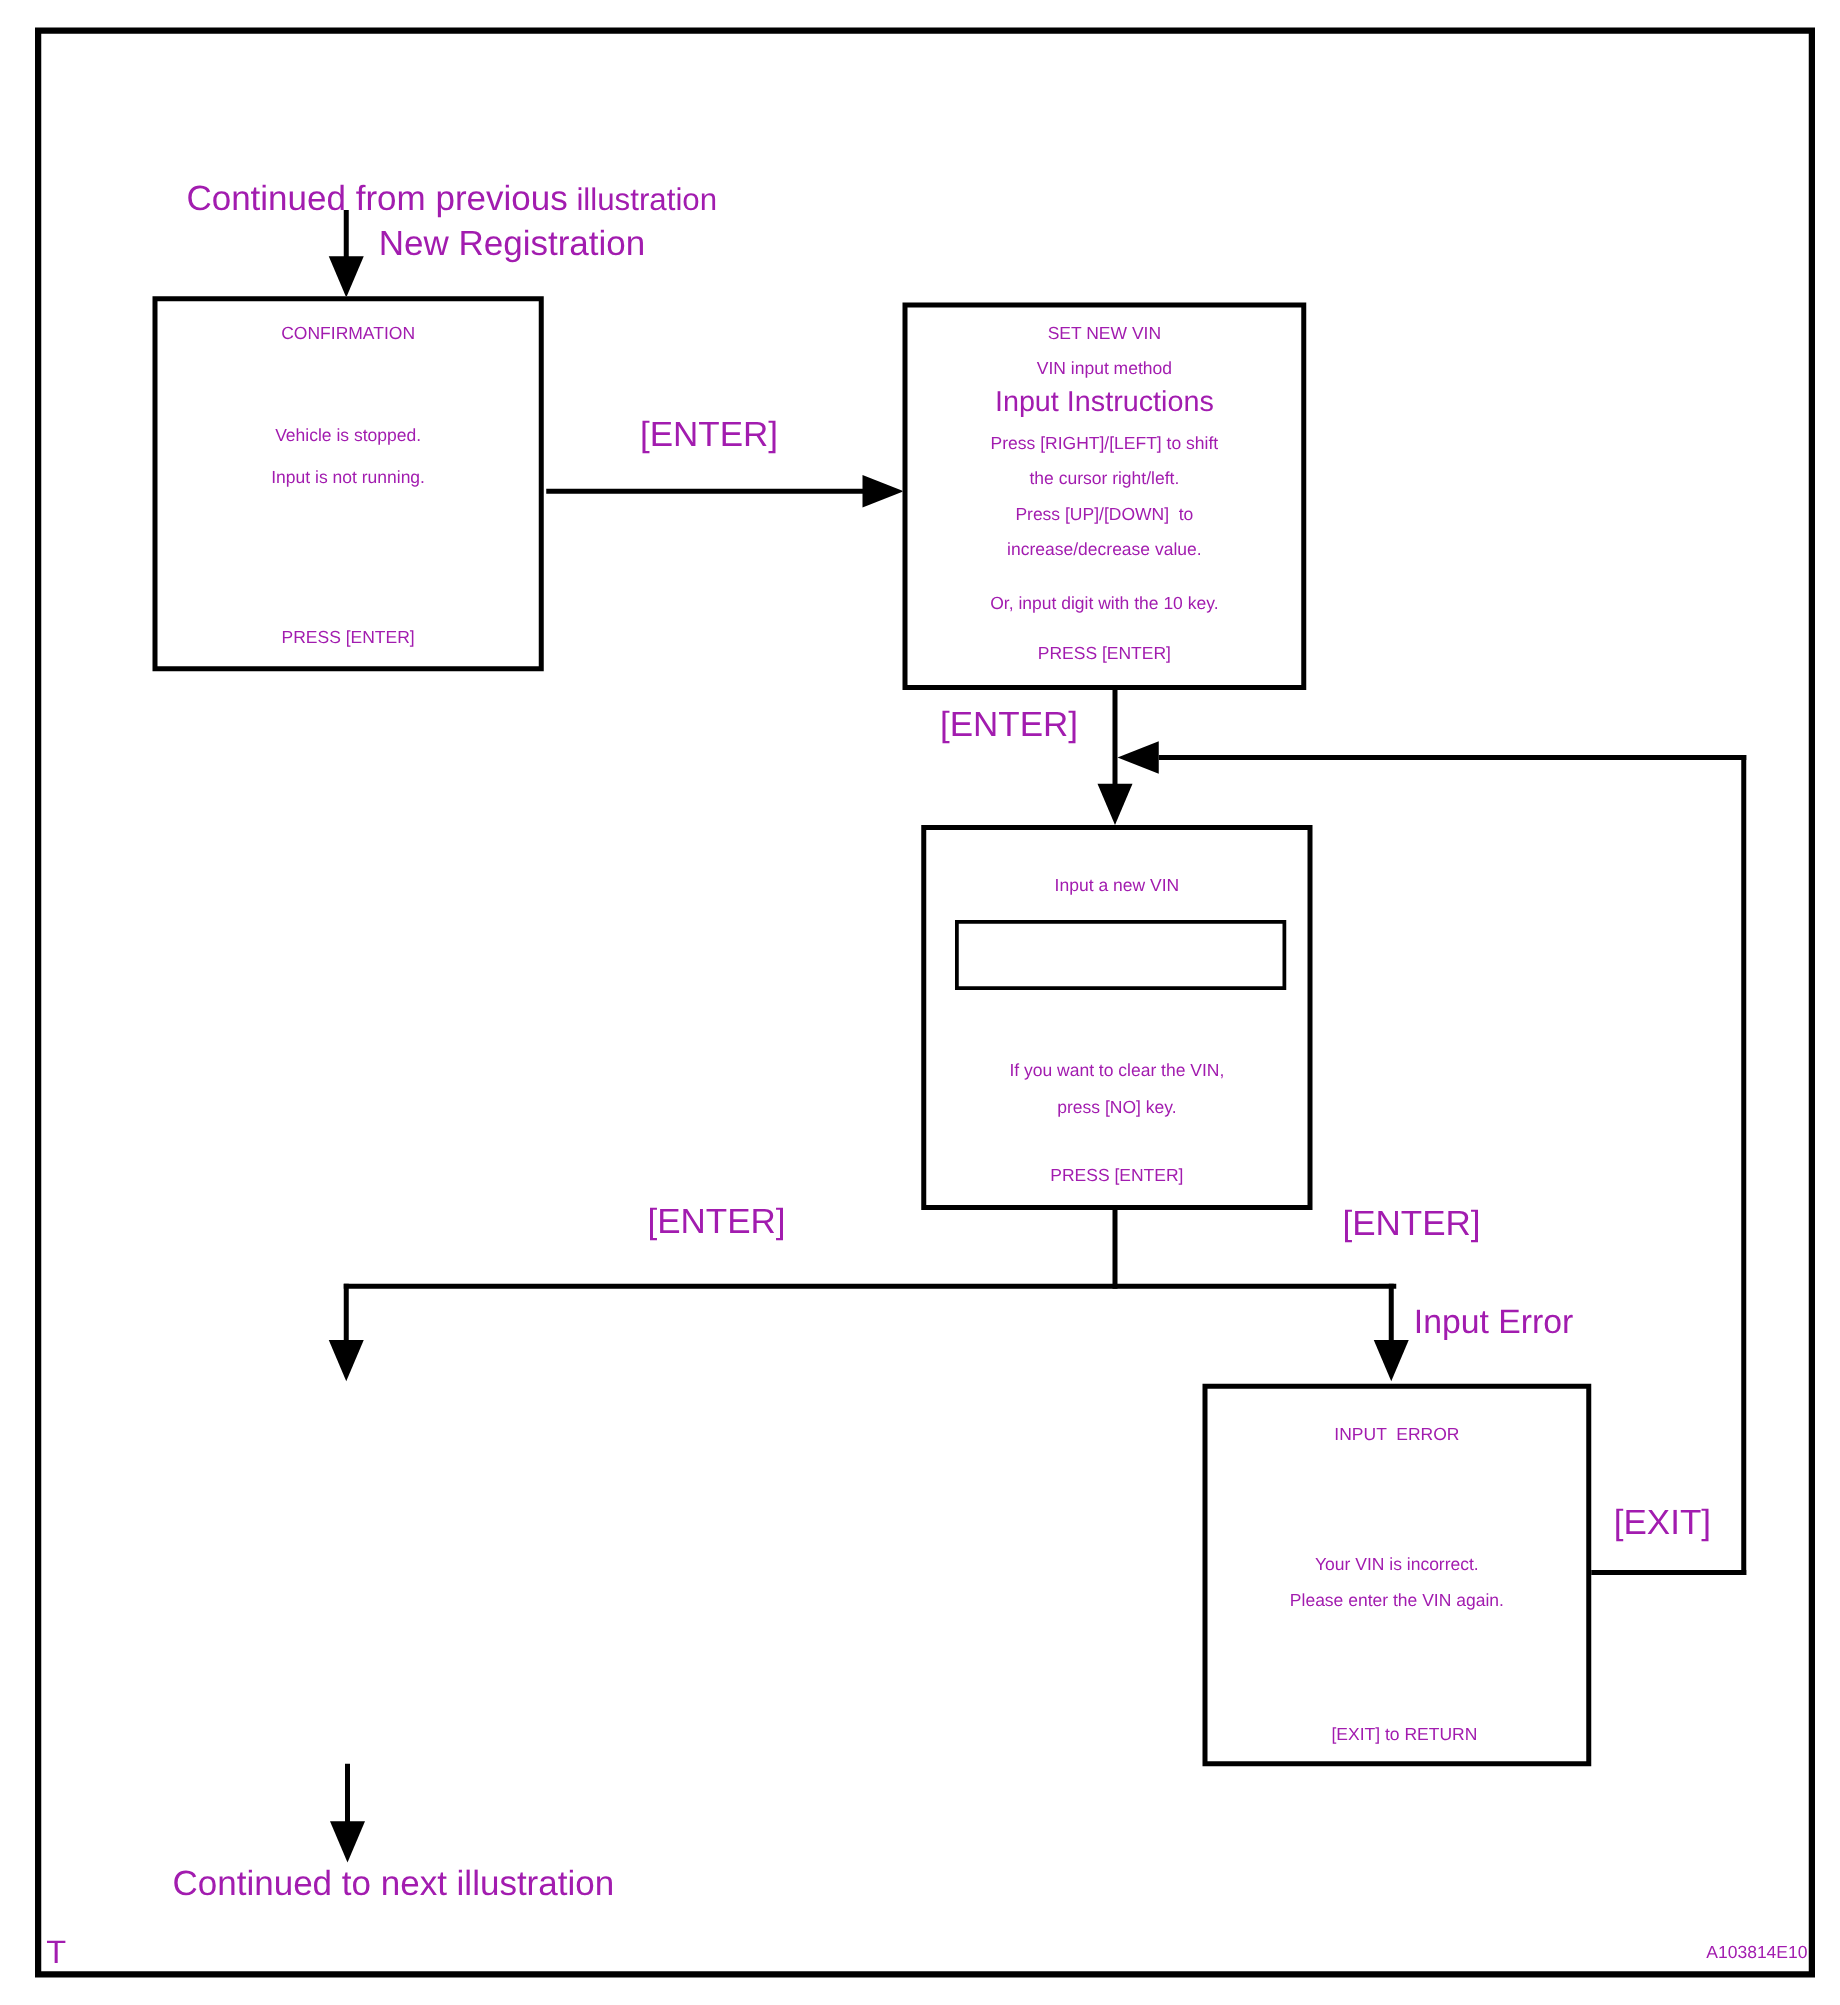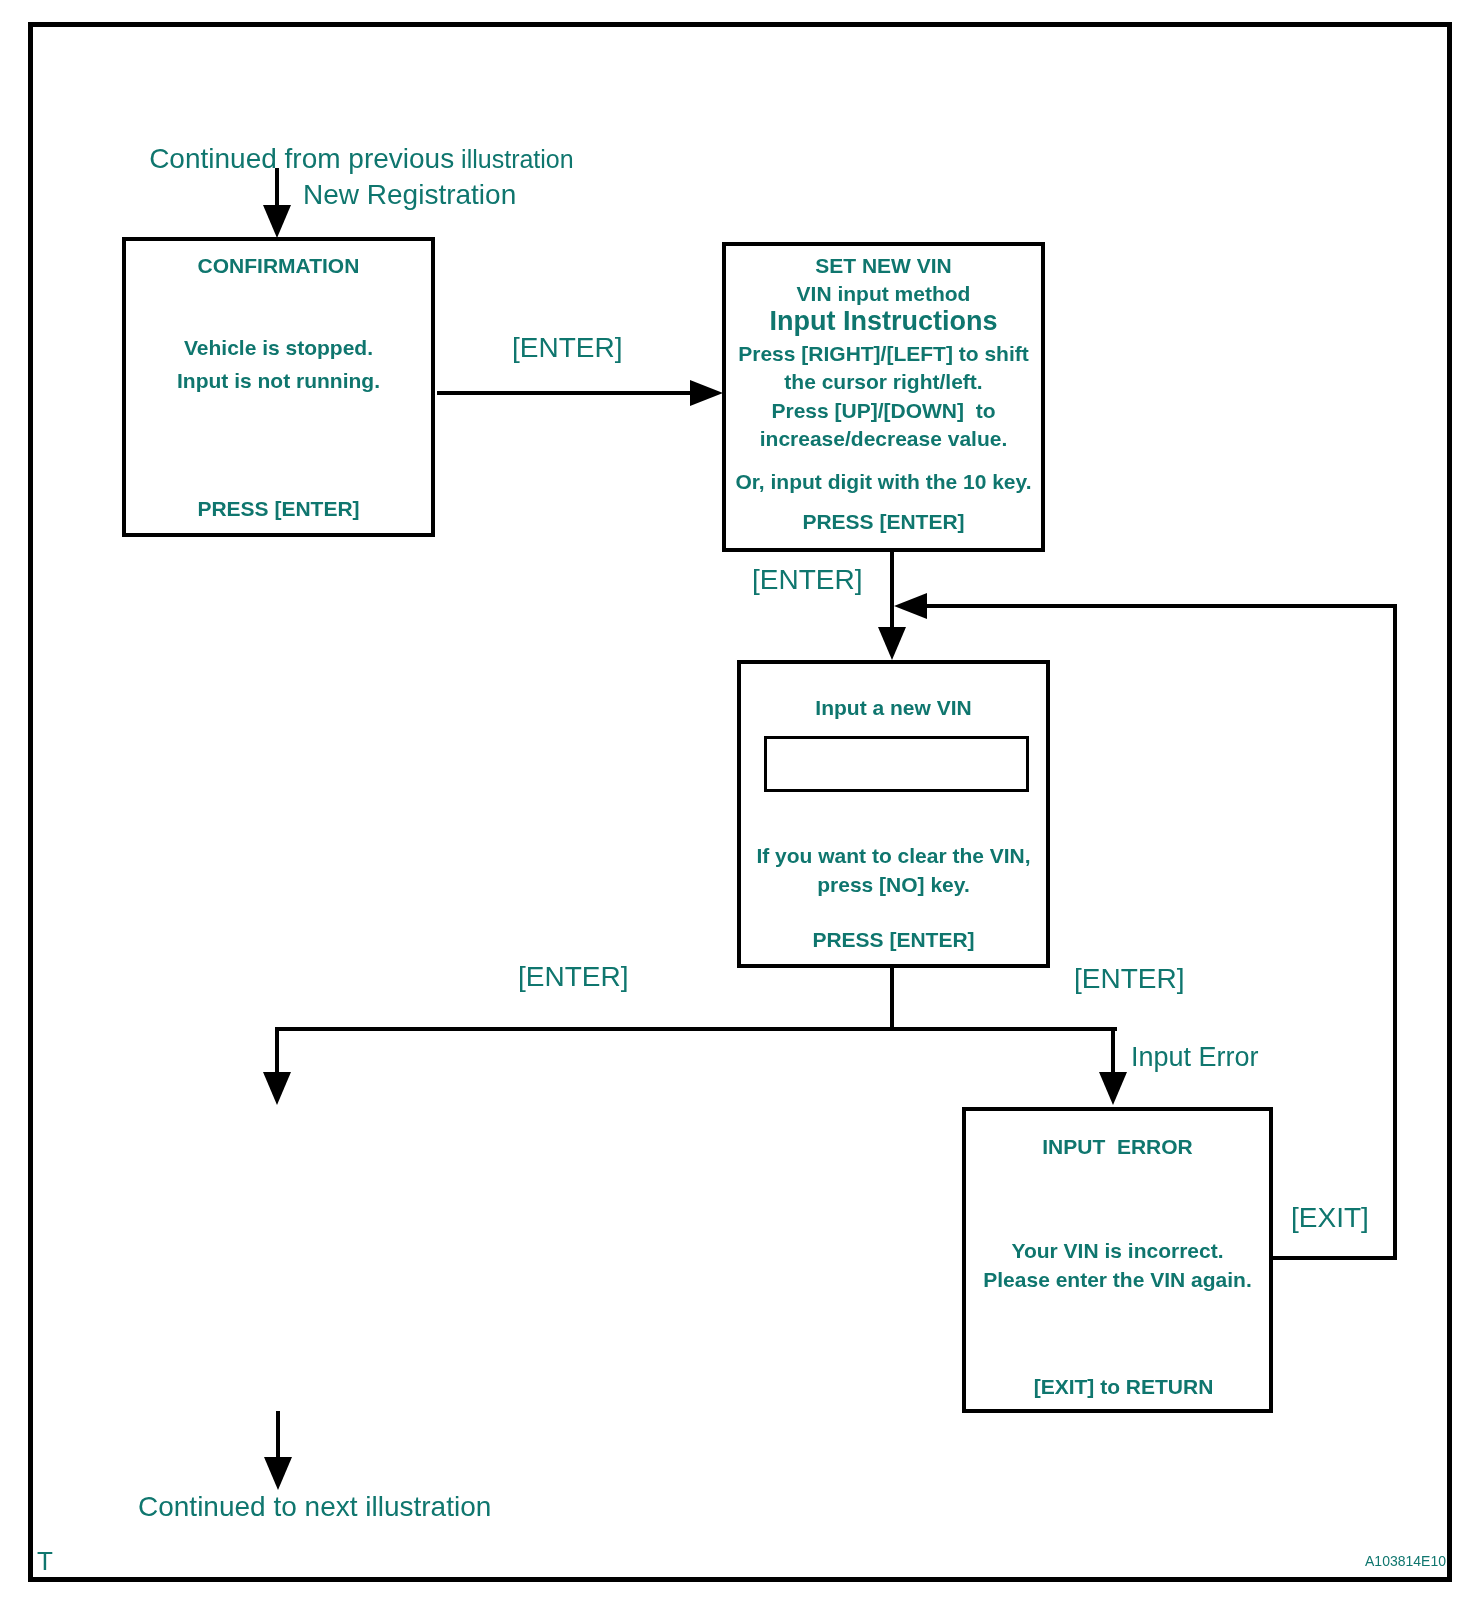--- a/index.html
+++ b/index.html
@@ -2,47 +2,47 @@
 <html><head>
 <meta charset="utf-8">
 <style>
   html, body { margin: 0; padding: 0; background: #fff; }
   #canvas {
     position: relative;
     width: 1472px;
     height: 1604px;
     background: #ffffff;
     font-family: "Liberation Sans", sans-serif;
-    color: #0f766e;
+    color: #a21caf;
     overflow: hidden;
   }
   .page-border {
     position: absolute;
     border: 5px solid #000;
     box-sizing: border-box;
     background: transparent;
   }
   .box {
     position: absolute;
     border: 4px solid #000;
     box-sizing: border-box;
     background: #fff;
   }
   .bline {
     position: absolute;
     left: 0; right: 0;
     text-align: center;
-    font-weight: 700;
-    font-size: 21px;
+    font-weight: 400;
+    font-size: 14px;
     line-height: 24px;
     white-space: pre;
   }
   .bline.regular {
-    font-weight: 700;
-    font-size: 27px;
+    font-weight: 400;
+    font-size: 23px;
     line-height: 28px;
   }
   .lbl {
     position: absolute;
     font-size: 28px;
     line-height: 30px;
     white-space: pre;
   }
   .lbl.small { font-size: 14px; line-height: 20px; }
   .line { position: absolute; background: #000; }

